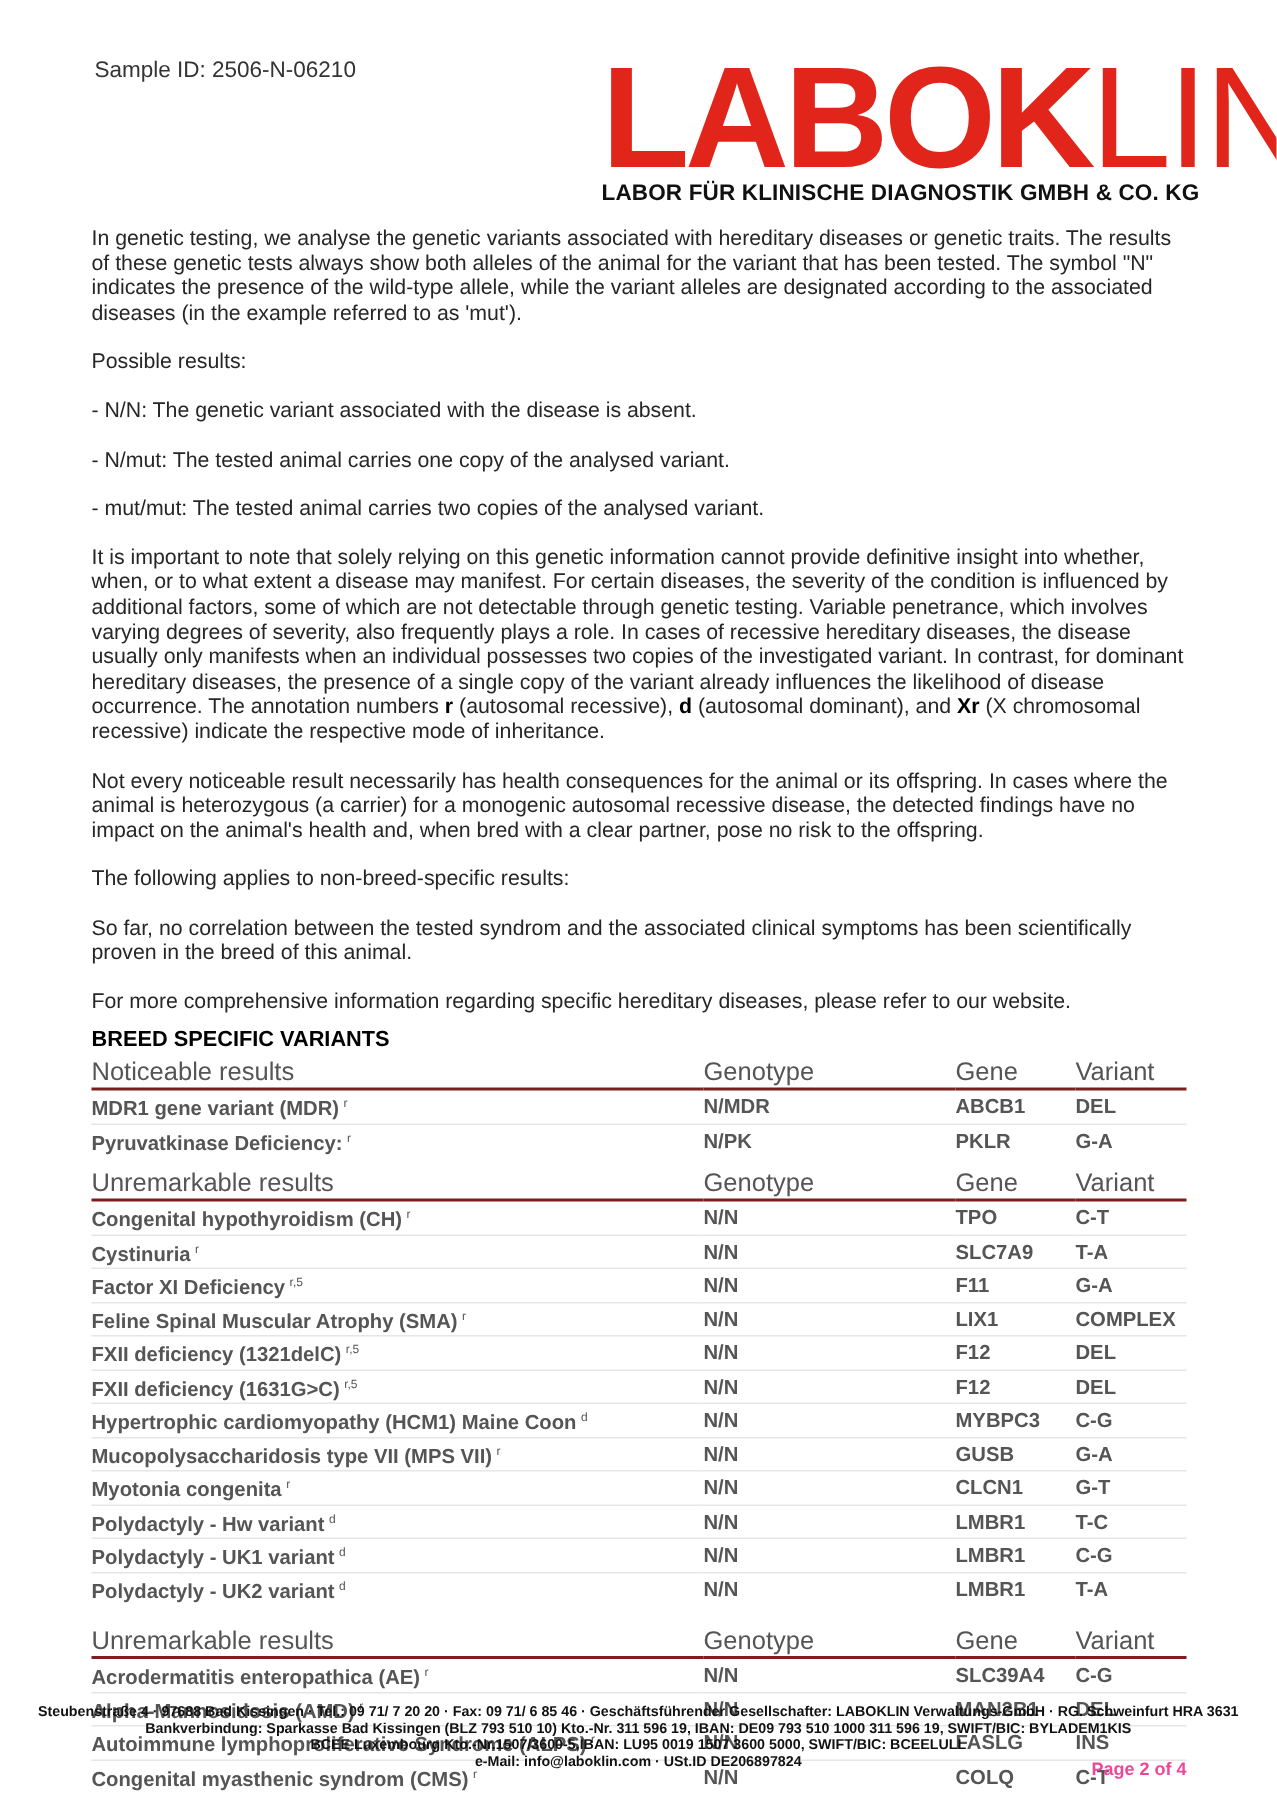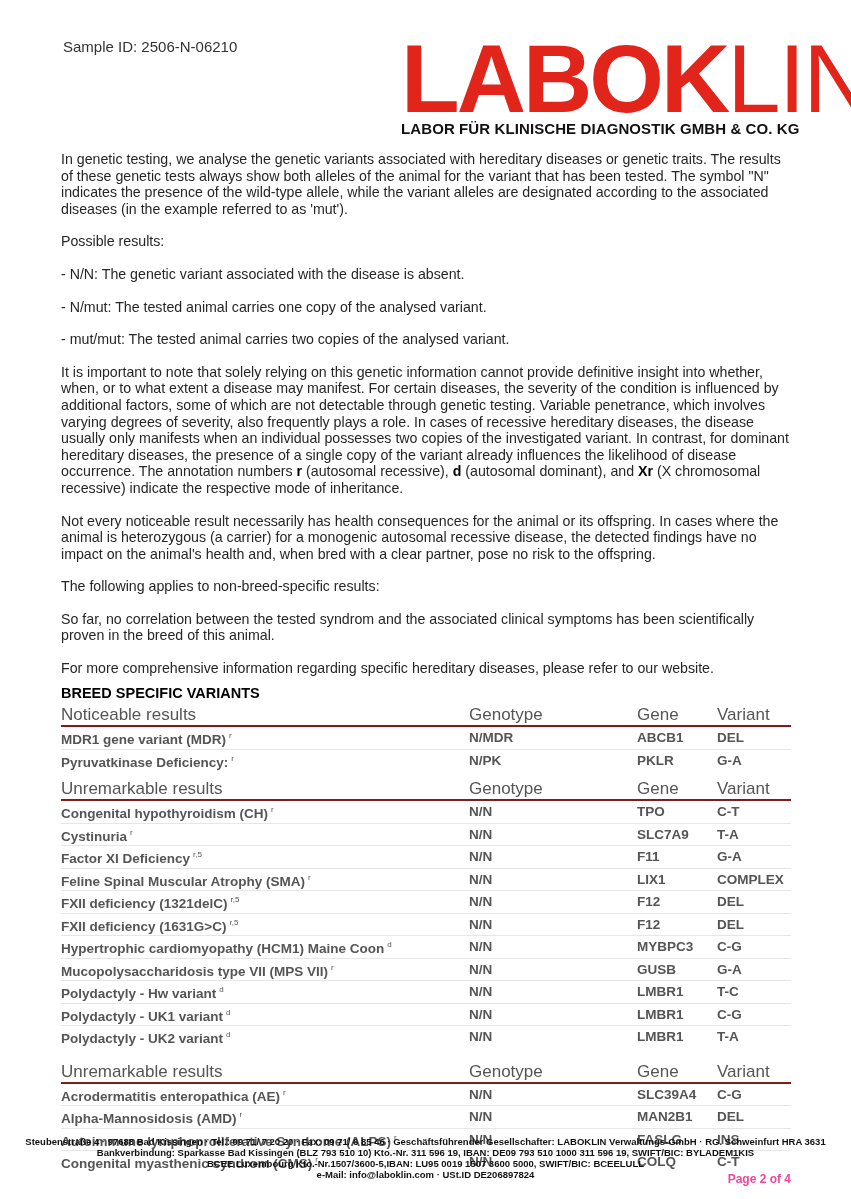--- a/index.html
+++ b/index.html
@@ -149,20 +149,26 @@
           <td>MYBPC3</td>
           <td>C-G</td>
         </tr>
         <tr>
           <td><span>Mucopolysaccharidosis type VII (MPS VII)</span><sup>r</sup></td>
           <td>N/N</td>
           <td>GUSB</td>
           <td>G-A</td>
         </tr>
         <tr>
+          <td><span>Myotonia congenita</span><sup>r</sup></td>
+          <td>N/N</td>
+          <td>CLCN1</td>
+          <td>G-T</td>
+        </tr>
+        <tr>
           <td><span>Polydactyly - Hw variant</span><sup>d</sup></td>
           <td>N/N</td>
           <td>LMBR1</td>
           <td>T-C</td>
         </tr>
         <tr>
           <td><span>Polydactyly - UK1 variant</span><sup>d</sup></td>
           <td>N/N</td>
           <td>LMBR1</td>
           <td>C-G</td>

